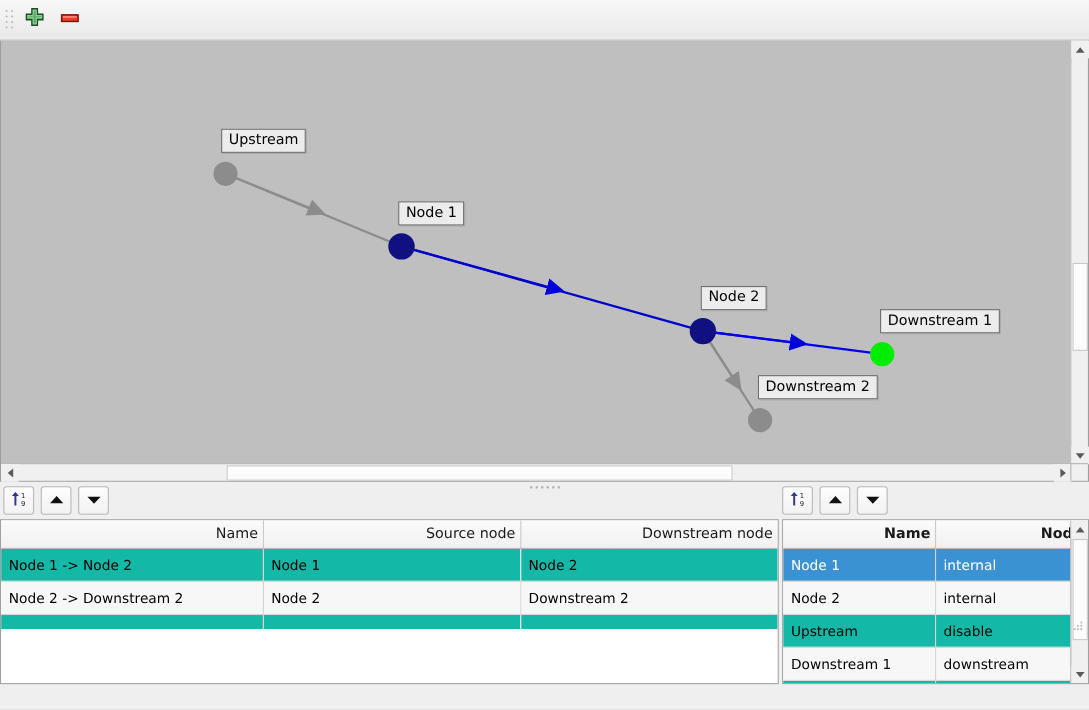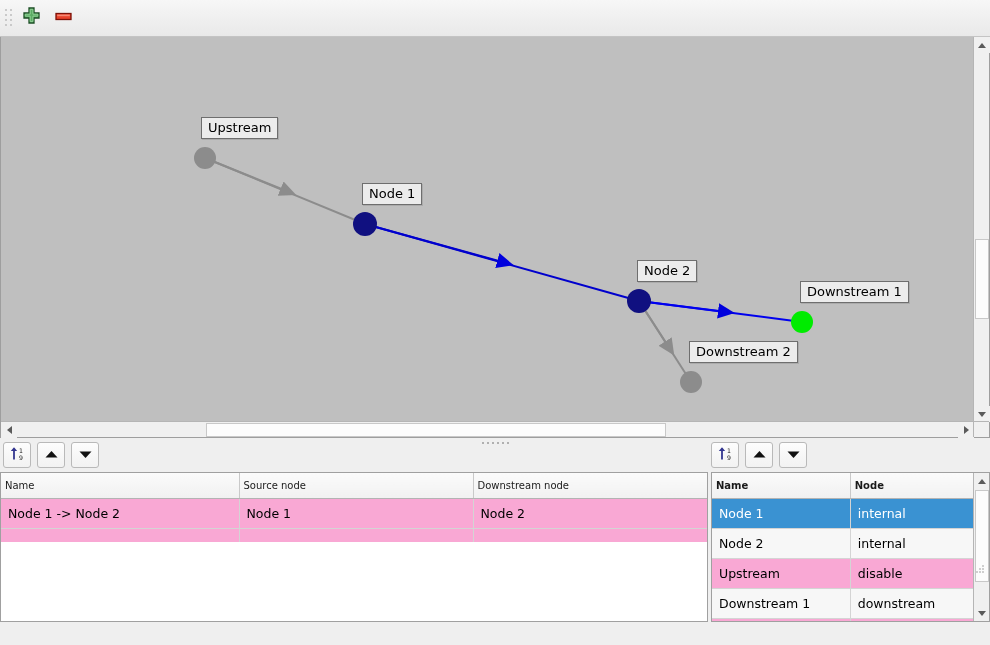--- a/index.html
+++ b/index.html
@@ -104,38 +104,38 @@
     position: absolute; background: #fff;
     border: 1px solid #a0a0a0; overflow: hidden;
   }
   table.grid { border-collapse: collapse; width: 100%; table-layout: fixed; }
   table.grid th {
     height: 25px;
     background: linear-gradient(to bottom, #fbfbfb 0%, #f1f1f1 100%);
     border-right: 1px solid #c9c9c9;
     border-bottom: 1px solid #b3b3b3;
     font-weight: normal;
-    font-size: 10px;
-    text-align: left;
+    font-size: 13px;
+    text-align: right;
     color: #1a1a1a;
     padding: 0 4px;
   }
   table.grid.bold-head th { font-weight: bold; }
   table.grid td {
     height: 30px;
     border-right: 1px solid #d4d4d4;
     border-bottom: 1px solid #d4d4d4;
     padding: 0 7px;
     font-size: 12.5px;
     color: #000;
     white-space: nowrap;
     overflow: hidden;
     text-overflow: ellipsis;
   }
-  table.grid tr.odd td { background: #f9a8d4; }
+  table.grid tr.odd td { background: #14b8a6; }
   table.grid tr.even td { background: #f7f7f7; }
   table.grid tr.selected td { background: #3a92d2; color: #ffffff; }
   table.grid tr.empty td { height: 14px; border-bottom: none; }
 
   .grip-corner {
     position: absolute; right: 2px; bottom: 2px; width: 12px; height: 12px;
     display: grid; grid-template-columns: repeat(3, 3px); grid-template-rows: repeat(3, 3px);
   }
   .grip-corner i { width: 2px; height: 2px; background: #c0c0c0; display: block; border-radius: 1px; }
 </style>
@@ -323,20 +323,25 @@
           <th>Source node</th>
           <th>Downstream node</th>
         </tr>
       </thead>
       <tbody>
         <tr class="odd">
           <td>Node 1 -&gt; Node 2</td>
           <td>Node 1</td>
           <td>Node 2</td>
         </tr>
+        <tr class="even">
+          <td>Node 2 -&gt; Downstream 2</td>
+          <td>Node 2</td>
+          <td>Downstream 2</td>
+        </tr>
         <tr class="odd empty">
           <td></td>
           <td></td>
           <td></td>
         </tr>
       </tbody>
     </table>
   </div>
 
   <div class="tbl-wrap" style="left:711px; top:472px; width:279px; height:150px;">

